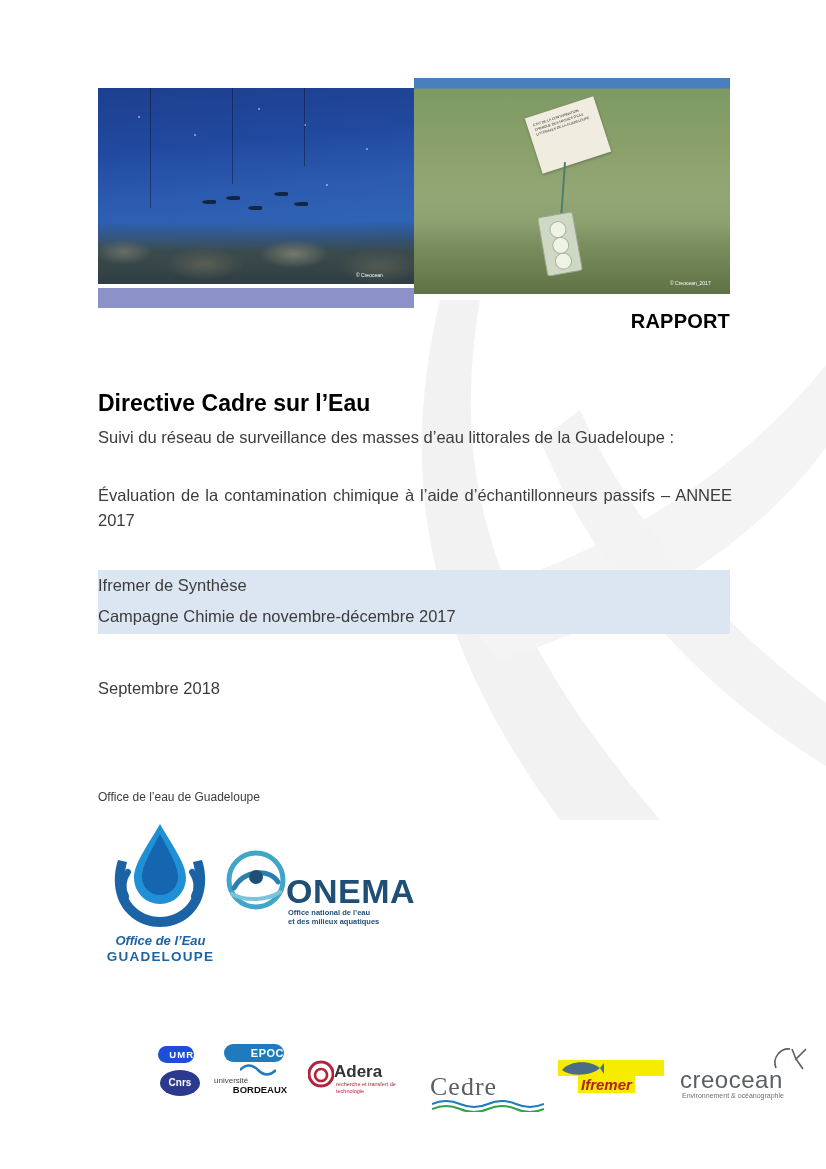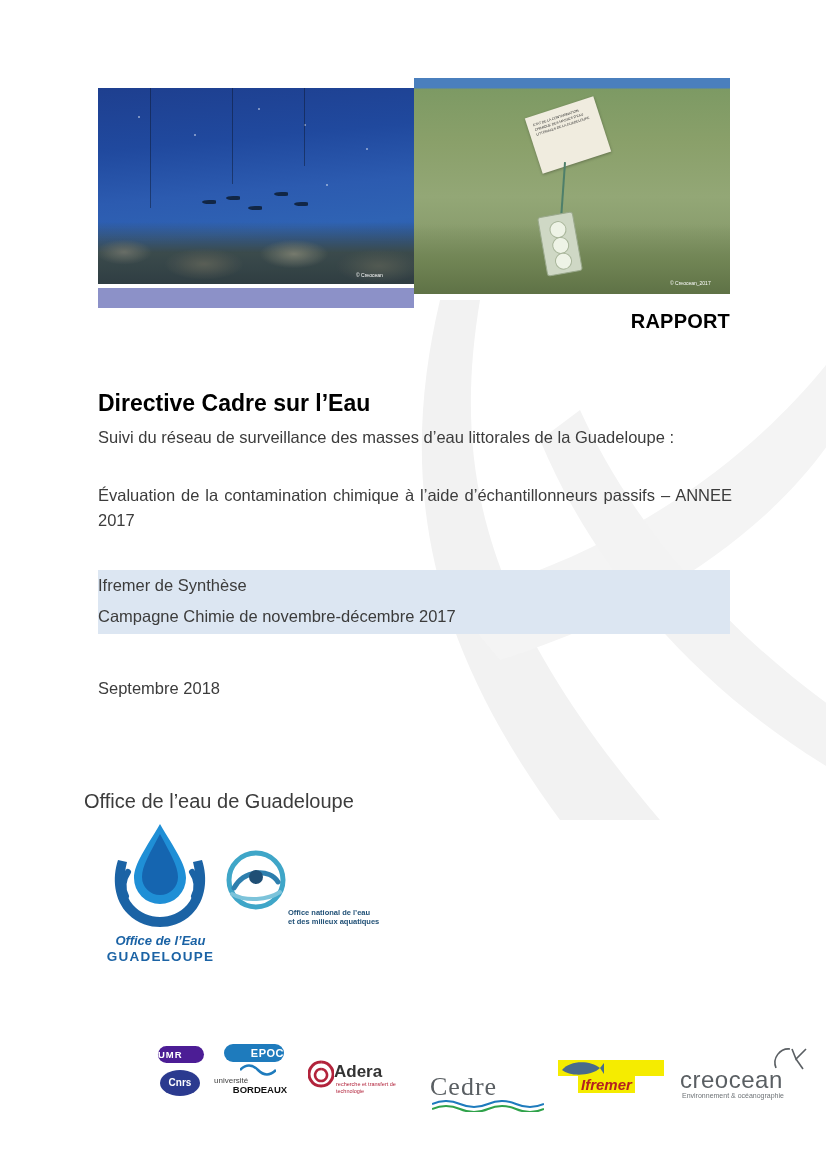--- a/index.html
+++ b/index.html
@@ -223,23 +223,23 @@
   .date-line {
     position: absolute;
     left: 98px;
     top: 679px;
     font-size: 16.5px;
     color: #3c3c3c;
     z-index: 3;
   }
   .org-line {
     position: absolute;
-    left: 84px;
+    left: 98px;
     top: 790px;
-    font-size: 20px;
+    font-size: 12px;
     color: #3c3c3c;
     z-index: 3;
   }
 
   
   .logo-row-main {
     position: absolute;
     left: 98px;
     top: 820px;
     width: 360px;
@@ -313,24 +313,24 @@
     top: 1044px;
     width: 600px;
     height: 70px;
     z-index: 3;
   }
   .p-item { position: absolute; }
 
   .p-cnrs { left: 0; top: 2px; width: 62px; height: 56px; }
   .p-cnrs .pill {
     position: absolute; left: 8px; top: 0;
-    width: 46px; height: 17px; border-radius: 9px;
-    background: #4c1d95; color: #fff;
+    width: 36px; height: 17px; border-radius: 9px;
+    background: #1d4ed8; color: #fff;
     font-size: 9.5px; font-weight: bold; letter-spacing: 1px;
-    text-align: left; line-height: 17px;
+    text-align: right; line-height: 17px;
   }
   .p-cnrs .circ {
     position: absolute; left: 10px; top: 24px;
     width: 40px; height: 26px; border-radius: 50%;
     background: #2b3a8f; color: #fff;
     font-size: 10px; font-weight: bold; 
     text-align: center; line-height: 26px;
   }
 
   .p-epoc { left: 62px; top: 0; width: 96px; height: 58px; }
@@ -461,20 +461,21 @@
     <div class="label2">GUADELOUPE</div>
   </div>
 
   <div class="logo-onema">
     <svg width="60" height="62" viewBox="0 0 60 62" xmlns="http://www.w3.org/2000/svg">
       <circle cx="30" cy="30" r="27" fill="none" stroke="#3fa6c8" stroke-width="5"></circle>
       <path d="M8 38 C18 20 44 18 52 32" fill="none" stroke="#2d7fae" stroke-width="5" stroke-linecap="round"></path>
       <circle cx="30" cy="27" r="7" fill="#1f4f75"></circle>
       <path d="M6 44 C20 52 42 50 54 42" fill="none" stroke="#7cc3da" stroke-width="4" stroke-linecap="round"></path>
     </svg>
+    <div class="word">ONEMA</div>
     <div class="sub1">Office national de l’eau</div>
     <div class="sub2">et des milieux aquatiques</div>
   </div>
 
 </div>
 
 <div class="partners">
 
   <div class="p-item p-cnrs">
     <div class="pill">UMR</div>

